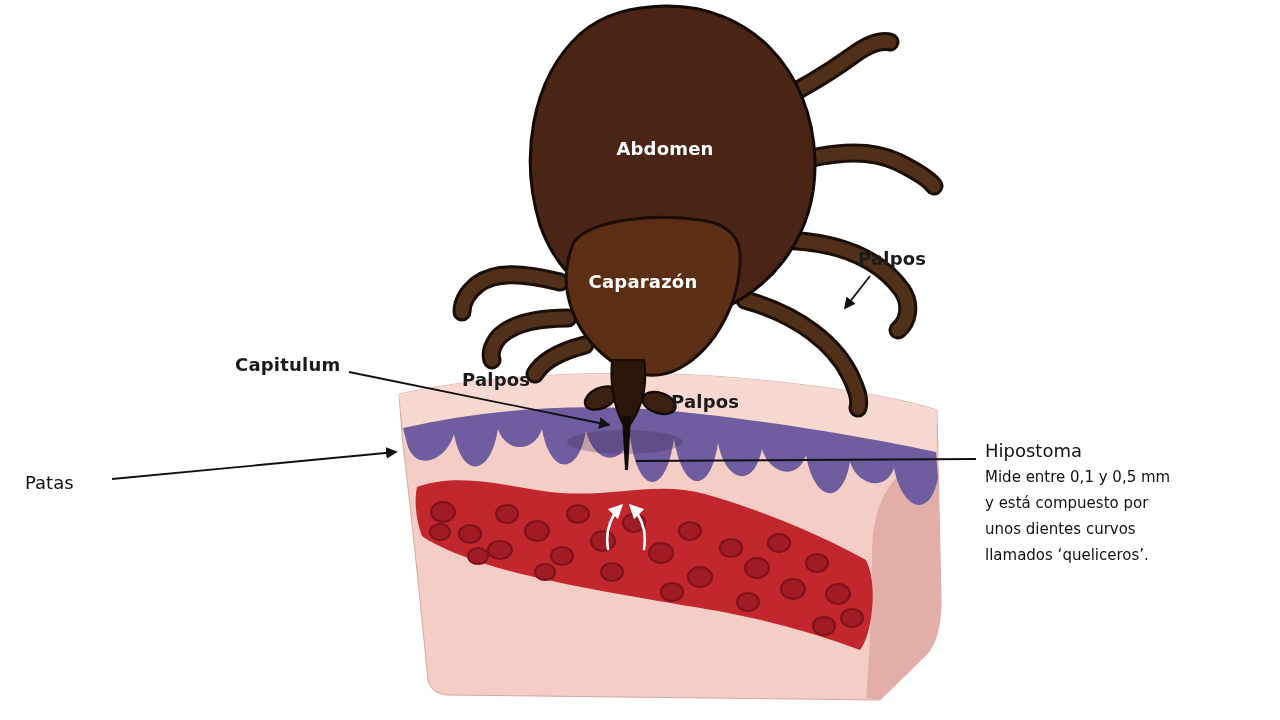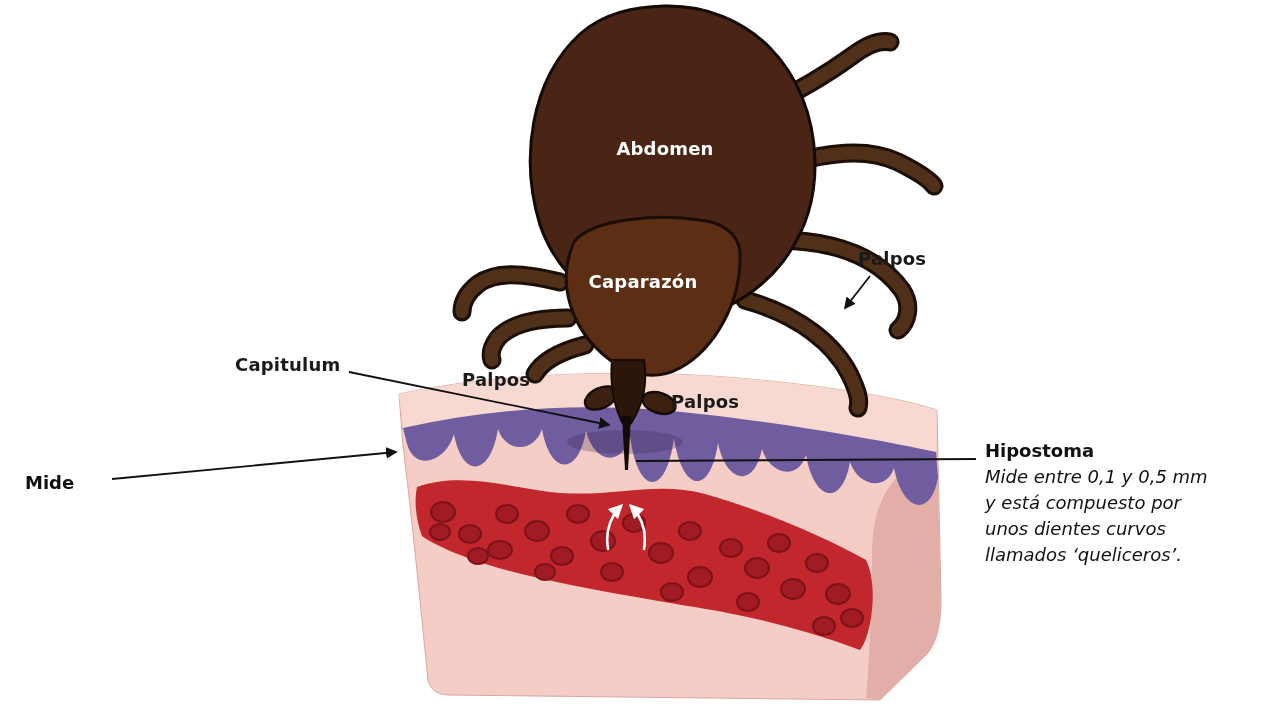--- a/index.html
+++ b/index.html
@@ -8,22 +8,22 @@
     background:#ffffff; font-family:"DejaVu Sans", sans-serif;
   }
   .stage svg { position:absolute; left:0; top:0; }
   .lbl {
     position:absolute; font-weight:bold; font-size:18px; color:#1a1a1a;
     letter-spacing:0.2px; white-space:nowrap;
   }
   .lbl.white { color:#ffffff; }
   .lbl.center { text-align:center; }
   .annot { position:absolute; color:#111111; }
-  .annot-title { font-weight:bold; font-size:18px; margin-bottom:3px; }
-  .annot-body { font-size:18px; line-height:26px; white-space:pre-line;font-style:italic; }
+  .annot-title { font-weight:normal; font-size:18px; margin-bottom:3px; }
+  .annot-body { font-size:15px; line-height:26px; white-space:pre-line; }
 </style>
 </head>
 <body>
 
 <div class="stage">
 
   <svg width="1280" height="720" viewBox="0 0 1280 720">
     <defs>
       <marker id="arrow" viewBox="0 0 10 10" refX="8.5" refY="5" markerWidth="6.5" markerHeight="6.5" orient="auto-start-reverse">
         <path d="M0,0 L10,5 L0,10 z" fill="#111111"></path>
@@ -177,21 +177,21 @@
 
   <div class="lbl" style="left:858px; top:248px;">Palpos</div>
 
   <div class="lbl" style="left:235px; top:354px;text-align:right;">Capitulum</div>
 
   <div class="lbl" style="left:462px; top:369px;">Palpos</div>
 
   <div class="lbl" style="left:671px; top:391px;">Palpos</div>
 
   <div class="annot" style="left:25px; top:472px; width:300px;">
-    <div class="annot-title">Mide</div>
+    <div class="annot-title">Patas</div>
   </div>
 
   <div class="annot" style="left:985px; top:440px; width:270px;">
     <div class="annot-title">Hipostoma</div>
     <div class="annot-body">Mide entre 0,1 y 0,5 mm
 y está compuesto por
 unos dientes curvos
 llamados ‘queliceros’.</div>
   </div>
 

